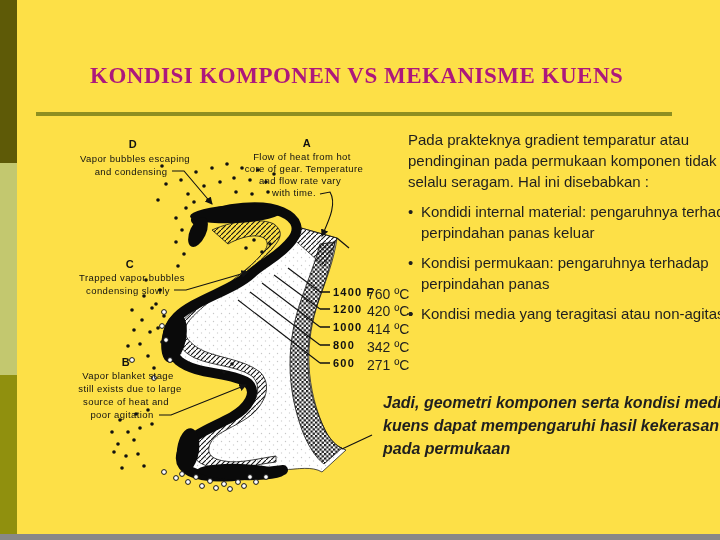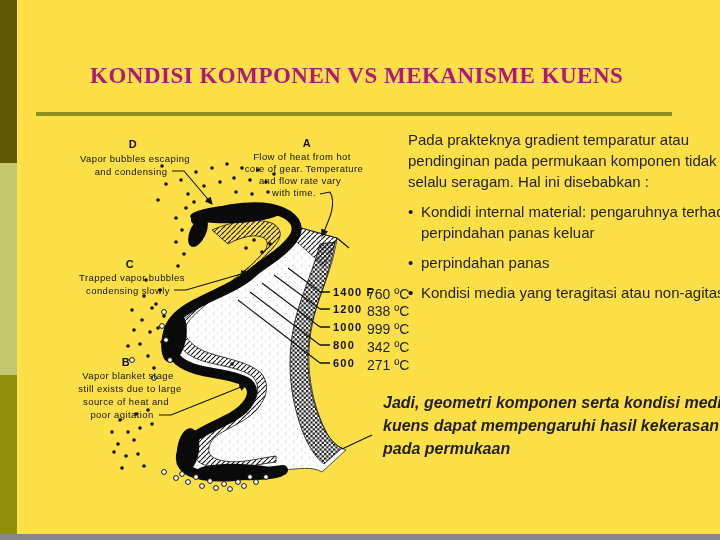--- a/index.html
+++ b/index.html
@@ -251,37 +251,37 @@
       <path d="M 284,172 L 294,172 M 284,189 L 294,189 M 284,207 L 294,207 M 284,225 L 294,225 M 284,243 L 294,243" stroke="#111" stroke-width="1.6"></path>
       <text x="297" y="176">1400 F</text>
       <text x="297" y="193">1200</text>
       <text x="297" y="211">1000</text>
       <text x="297" y="229">800</text>
       <text x="297" y="247">600</text>
     </g>
   </svg>
 
   <div class="cels" style="top:286px">760 ºC</div>
-  <div class="cels" style="top:303px">838 ºC</div>
-  <div class="cels" style="top:321px">999 ºC</div>
+  <div class="cels" style="top:303px">420 ºC</div>
+  <div class="cels" style="top:321px">414 ºC</div>
   <div class="cels" style="top:339px">342 ºC</div>
   <div class="cels" style="top:357px">271 ºC</div>
 
   <div class="body">
     <div class="bl">Pada prakteknya gradient temparatur atau</div>
     <div class="bl">pendinginan pada permukaan komponen tidak</div>
     <div class="bl">selalu seragam. Hal ini disebabkan :</div>
 
     <div class="bl blt-line grp">
       <span class="blt">•</span><span>Kondidi internal material: pengaruhnya terhadap</span>
     </div>
     <div class="bl cont">perpindahan panas keluar</div>
 
     <div class="bl blt-line grp">
-      <span class="blt">•</span>
+      <span class="blt">•</span><span>Kondisi permukaan: pengaruhnya terhadap</span>
     </div>
     <div class="bl cont">perpindahan panas</div>
 
     <div class="bl blt-line grp">
       <span class="blt">•</span>
     </div>
 
     <div class="bl blt-line grp">
       <span class="blt">•</span><span>Kondisi media yang teragitasi atau non-agitasi</span>
     </div>

